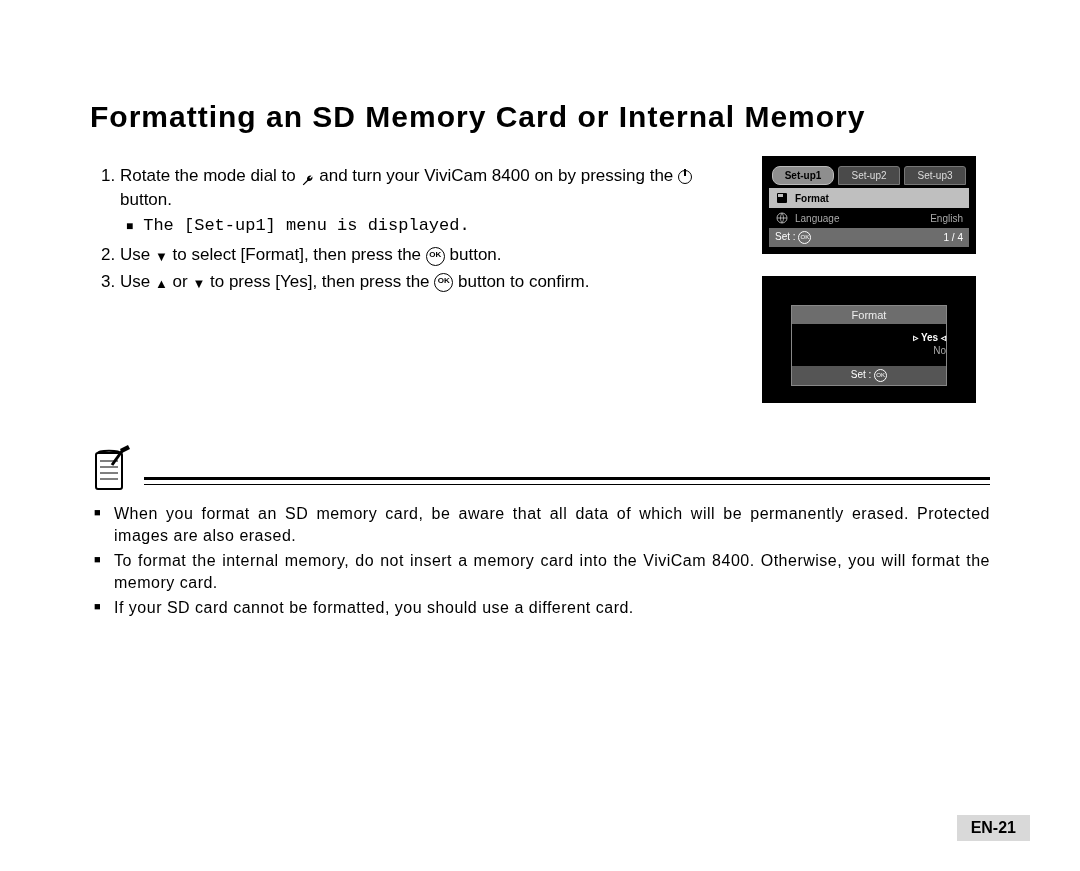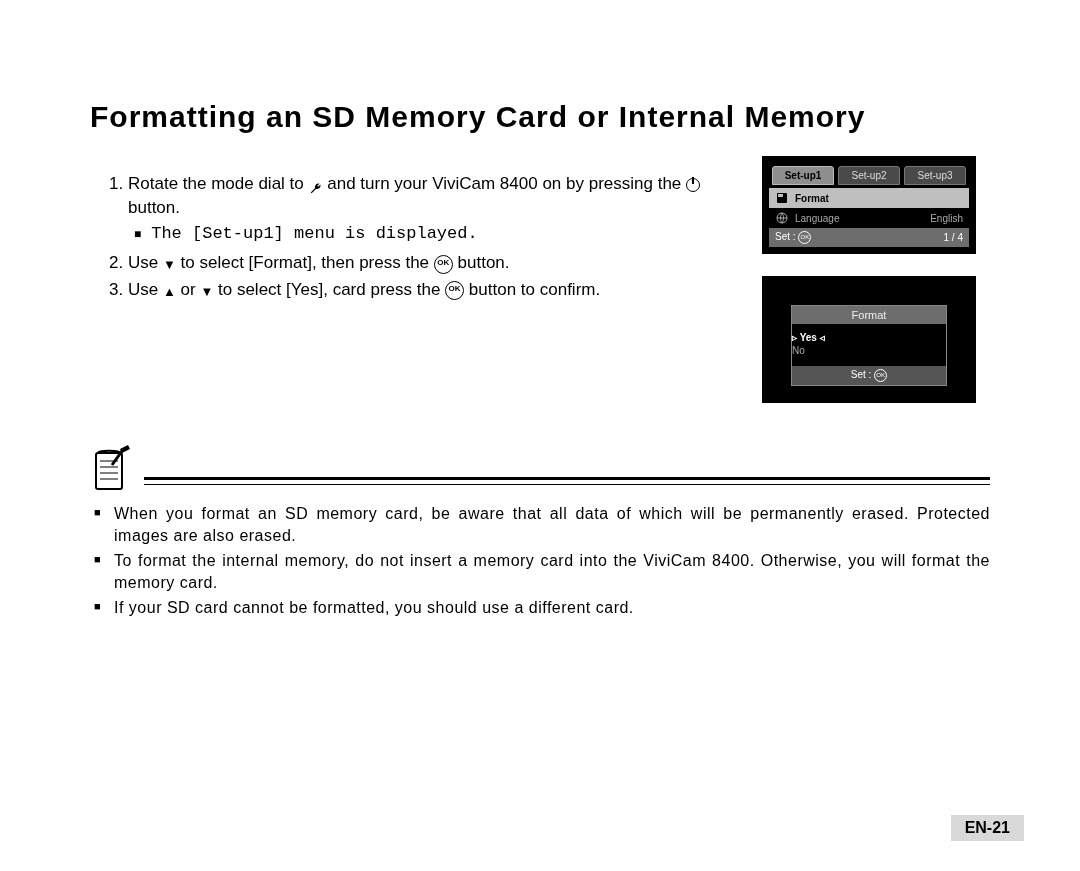--- a/index.html
+++ b/index.html
@@ -35,21 +35,21 @@
   gap: 30px;
   align-items: flex-start;
 }
 .steps-col {
   flex: 1;
 }
 .screens-col {
   width: 228px;
 }
 ol.steps {
-  margin: 16px;
+  margin: 8px;
   padding-left: 22px;
   font-size: 17px;
   line-height: 1.4;
 }
 ol.steps li { margin-bottom: 2px; }
 .sub-bullet {
   list-style: none;
   margin: 2px 0 6px 0;
   padding-left: 6px;
   font-family: Liberation Mono, monospace;
@@ -90,20 +90,21 @@
   color:#ddd;
   background:#4a4a4a;
   border-top-left-radius:3px;
   border-top-right-radius:3px;
 }
 .tab.active{
   background:#8e8e8e;
   color:#000;
   font-weight:700;
   border-color:#bbb;
+  border-radius:8px;
 }
 .menu-item{
   display:flex;
   align-items:center;
   padding:3px 6px;
   font-size:10px;
   color:#aaa;
   gap:6px;
 }
 .menu-item .mi-label{flex:1;}
@@ -139,21 +140,21 @@
 .format-head{
   background:#6d6d6d;
   color:#eee;
   font-size:11px;
   text-align:center;
   padding:3px 0;
 }
 .format-options{
   background:#000;
   padding:6px 0 8px 0;
-  text-align:left;
+  text-align:right;
   font-size:10px;
   color:#aaa;
 }
 .format-options .opt{
   margin:2px 0;
 }
 .format-options .opt.sel{
   color:#fff;
   font-weight:700;
 }
@@ -199,21 +200,21 @@
   content:"\25A0";
   position:absolute;
   left:-20px;
   font-size:11px;
   top:2px;
 }
 
 .page-number{
   position:absolute;
   bottom:30px;
-  right:56px;
+  right:50px;
   font-weight:700;
   font-size:16px;
   background:#d9d9d9;
   padding:4px 14px;
 }
 
 .ok-btn{display:inline-block;border:1.5px solid #000;border-radius:50%;width:17px;height:17px;font-size:8px;line-height:14px;text-align:center;vertical-align:middle;font-weight:700;}
 .small-ok{display:inline-block;border:1px solid #fff;border-radius:50%;width:11px;height:11px;font-size:6px;line-height:10px;text-align:center;vertical-align:middle;}
 .tri-down::before{content:"\25BC";font-size:13px;}
 .tri-up::before{content:"\25B2";font-size:13px;}
@@ -236,21 +237,21 @@
                 <path d="M13 4a4 4 0 0 1-5 5L3 14l-1-1 5-5a4 4 0 0 1 5-5l-2.5 2.5 1 1L13 4z" fill="#000"></path>
               </svg></span><span> and turn your ViviCam 8400 on by pressing the </span><span class="pwr-icon"></span><span> button.</span>
         <ul class="sub-bullet">
           <li>The [Set-up1] menu is displayed.</li>
         </ul>
       </li>
       <li>
         <span>Use </span><span class="tri-down icon-inline"></span><span> to select [Format], then press the </span> <span class="ok-btn">OK</span><span> button.</span>
       </li>
       <li>
-        <span>Use </span><span class="tri-up icon-inline"></span><span> or </span><span class="tri-down icon-inline"></span><span> to select [Yes], card press the </span> <span class="ok-btn">OK</span><span> button to confirm.</span>
+        <span>Use </span><span class="tri-up icon-inline"></span><span> or </span><span class="tri-down icon-inline"></span><span> to press [Yes], then press the </span> <span class="ok-btn">OK</span><span> button to confirm.</span>
       </li>
     </ol>
   </div>
 
   <div class="screens-col">
 
     <div class="screen">
       <div class="screen-inner">
         <div class="tabs">
           <div class="tab active">Set-up1</div>

